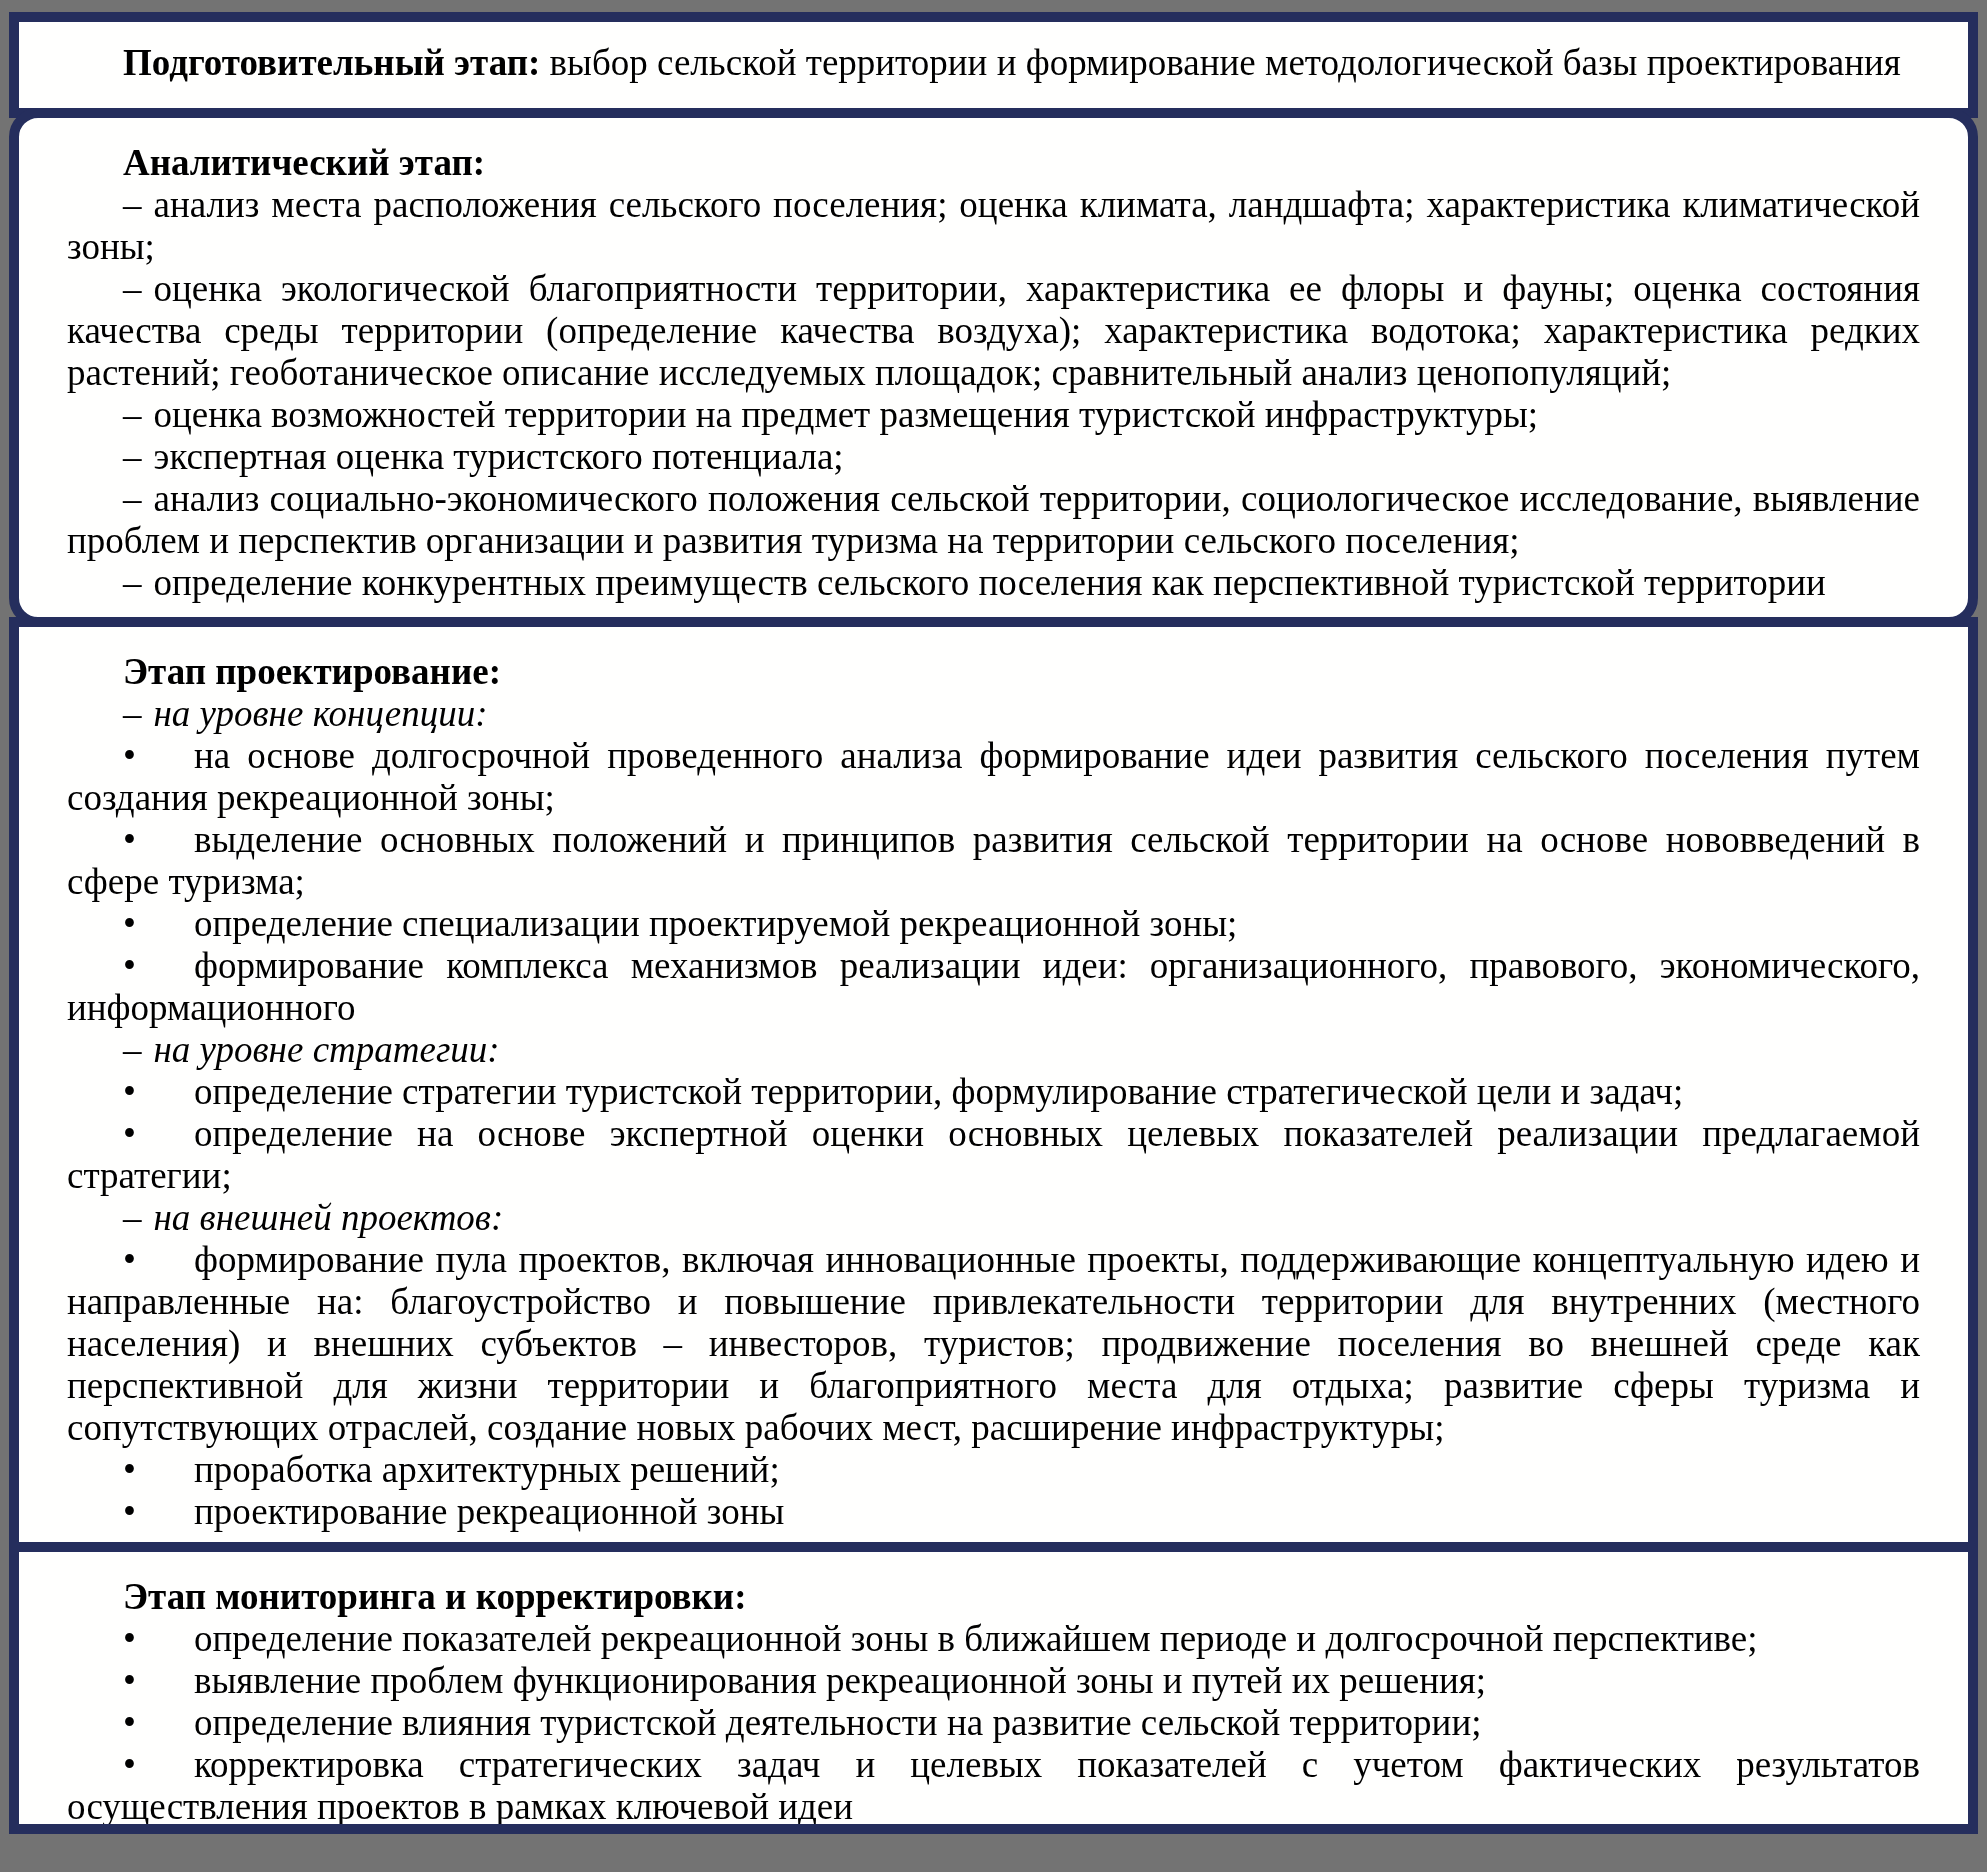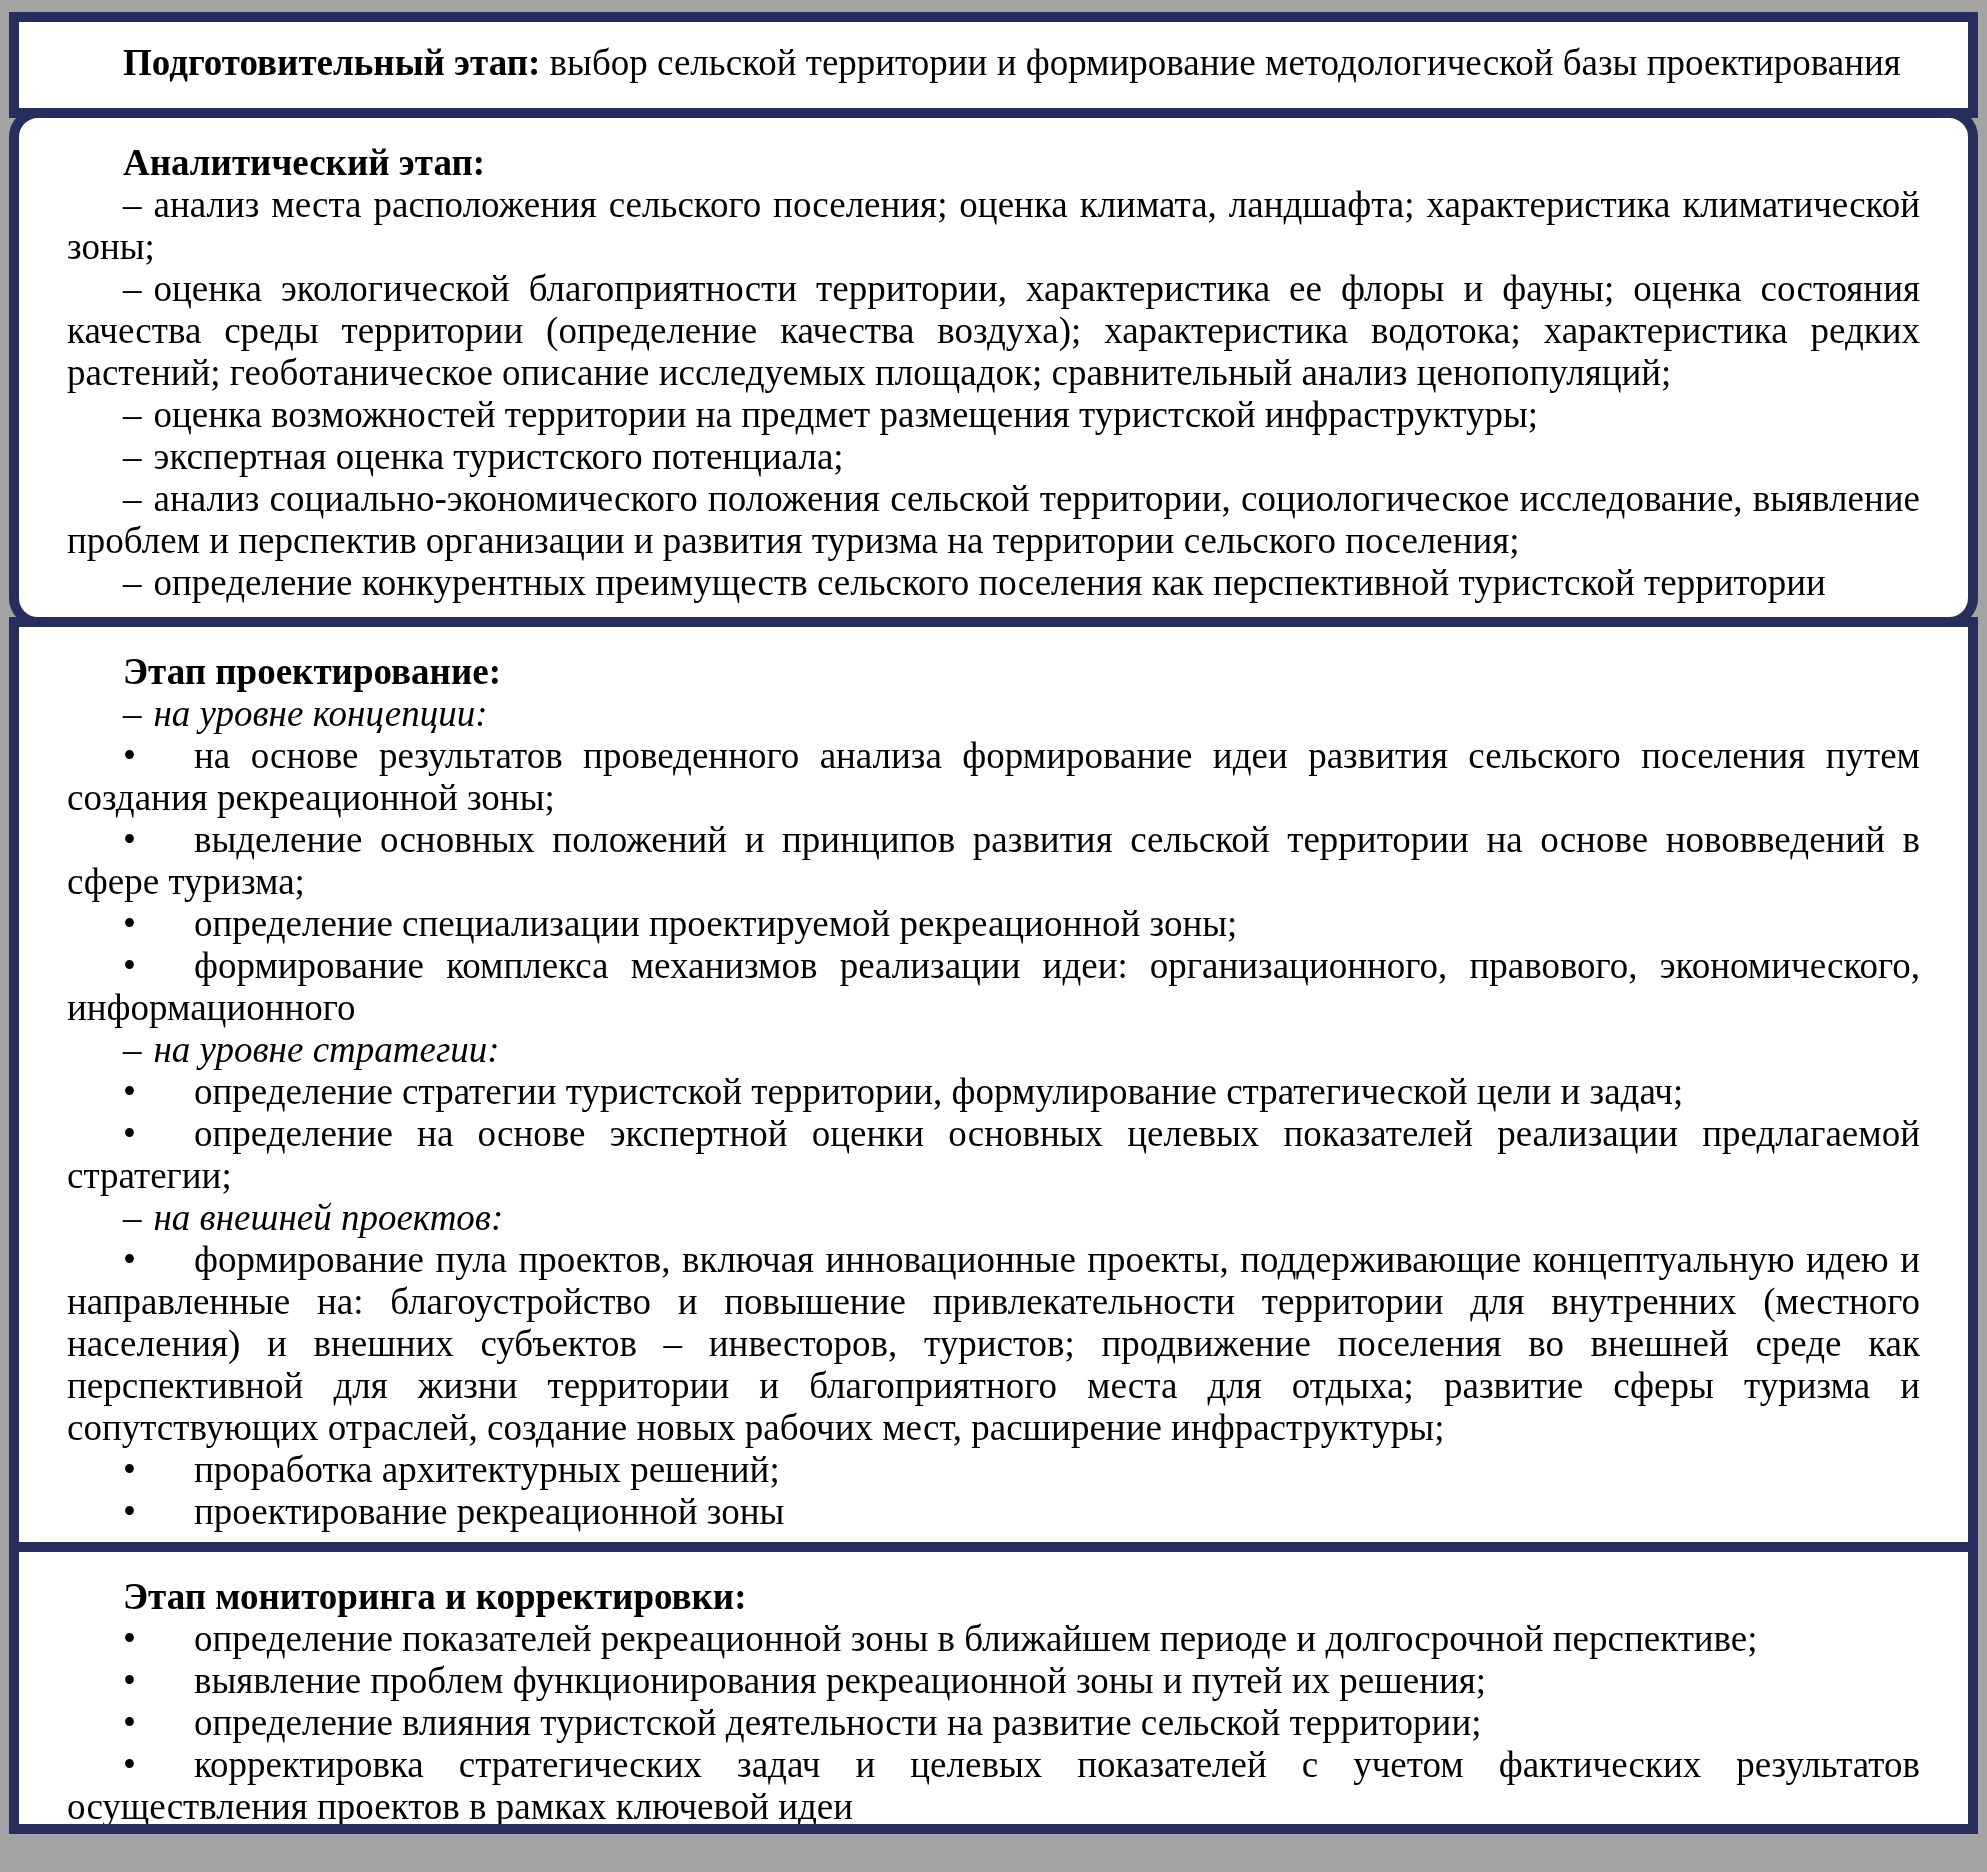--- a/index.html
+++ b/index.html
@@ -1,20 +1,20 @@
 <!DOCTYPE html>
 <html lang="ru"><head>
 <meta charset="utf-8">
 <style>
   html,body{margin:0;padding:0;background:#ffffff;}
   .page{
     position:relative;
     width:1987px;
     height:1873px;
-    background:#a3a3a3;
+    background:#737373;
     font-family:"Liberation Serif","DejaVu Serif",serif;
     color:#000000;
     overflow:hidden;
   }
   .stage-box{
     box-sizing:border-box;
     margin-left:9px;
     margin-right:9px;
     border:10px solid #252E5D;
     background:#fffffe;
@@ -62,21 +62,21 @@
         <p class="para dash"><span class="marker">–</span><span class="t">экспертная оценка туристского потенциала;</span></p>
         <p class="para dash"><span class="marker">–</span><span class="t">анализ социально-экономического положения сельской территории, социологическое исследование, выявление проблем и перспектив организации и развития туризма на территории сельского поселения;</span></p>
         <p class="para dash"><span class="marker">–</span><span class="t">определение конкурентных преимуществ сельского поселения как перспективной туристской территории</span></p>
       </div>
   </div>
 
   <div class="stage-box box-design">
     <p class="heading">Этап проектирование:</p>
     <div>
         <p class="para sub"><span class="marker">–</span><span class="t">на уровне концепции:</span></p>
-        <p class="para bullet"><span class="marker">•</span><span class="gap"></span><span class="t">на основе результатов проведенного анализа формирование идеи развития сельского поселения путем создания рекреационной зоны;</span></p>
+        <p class="para bullet"><span class="marker">•</span><span class="gap"></span><span class="t">на основе долгосрочной проведенного анализа формирование идеи развития сельского поселения путем создания рекреационной зоны;</span></p>
         <p class="para bullet"><span class="marker">•</span><span class="gap"></span><span class="t">выделение основных положений и принципов развития сельской территории на основе нововведений в сфере туризма;</span></p>
         <p class="para bullet"><span class="marker">•</span><span class="gap"></span><span class="t">определение специализации проектируемой рекреационной зоны;</span></p>
         <p class="para bullet"><span class="marker">•</span><span class="gap"></span><span class="t">формирование комплекса механизмов реализации идеи: организационного, правового, экономического, информационного</span></p>
         <p class="para sub"><span class="marker">–</span><span class="t">на уровне стратегии:</span></p>
         <p class="para bullet"><span class="marker">•</span><span class="gap"></span><span class="t">определение стратегии туристской территории, формулирование стратегической цели и задач;</span></p>
         <p class="para bullet"><span class="marker">•</span><span class="gap"></span><span class="t">определение на основе экспертной оценки основных целевых показателей реализации предлагаемой стратегии;</span></p>
         <p class="para sub"><span class="marker">–</span><span class="t">на внешней проектов:</span></p>
         <p class="para bullet"><span class="marker">•</span><span class="gap"></span><span class="t">формирование пула проектов, включая инновационные проекты, поддерживающие концептуальную идею и направленные на: благоустройство и повышение привлекательности территории для внутренних (местного населения) и внешних субъектов – инвесторов, туристов; продвижение поселения во внешней среде как перспективной для жизни территории и благоприятного места для отдыха; развитие сферы туризма и сопутствующих отраслей, создание новых рабочих мест, расширение инфраструктуры;</span></p>
         <p class="para bullet"><span class="marker">•</span><span class="gap"></span><span class="t">проработка архитектурных решений;</span></p>
         <p class="para bullet"><span class="marker">•</span><span class="gap"></span><span class="t">проектирование рекреационной зоны</span></p>

